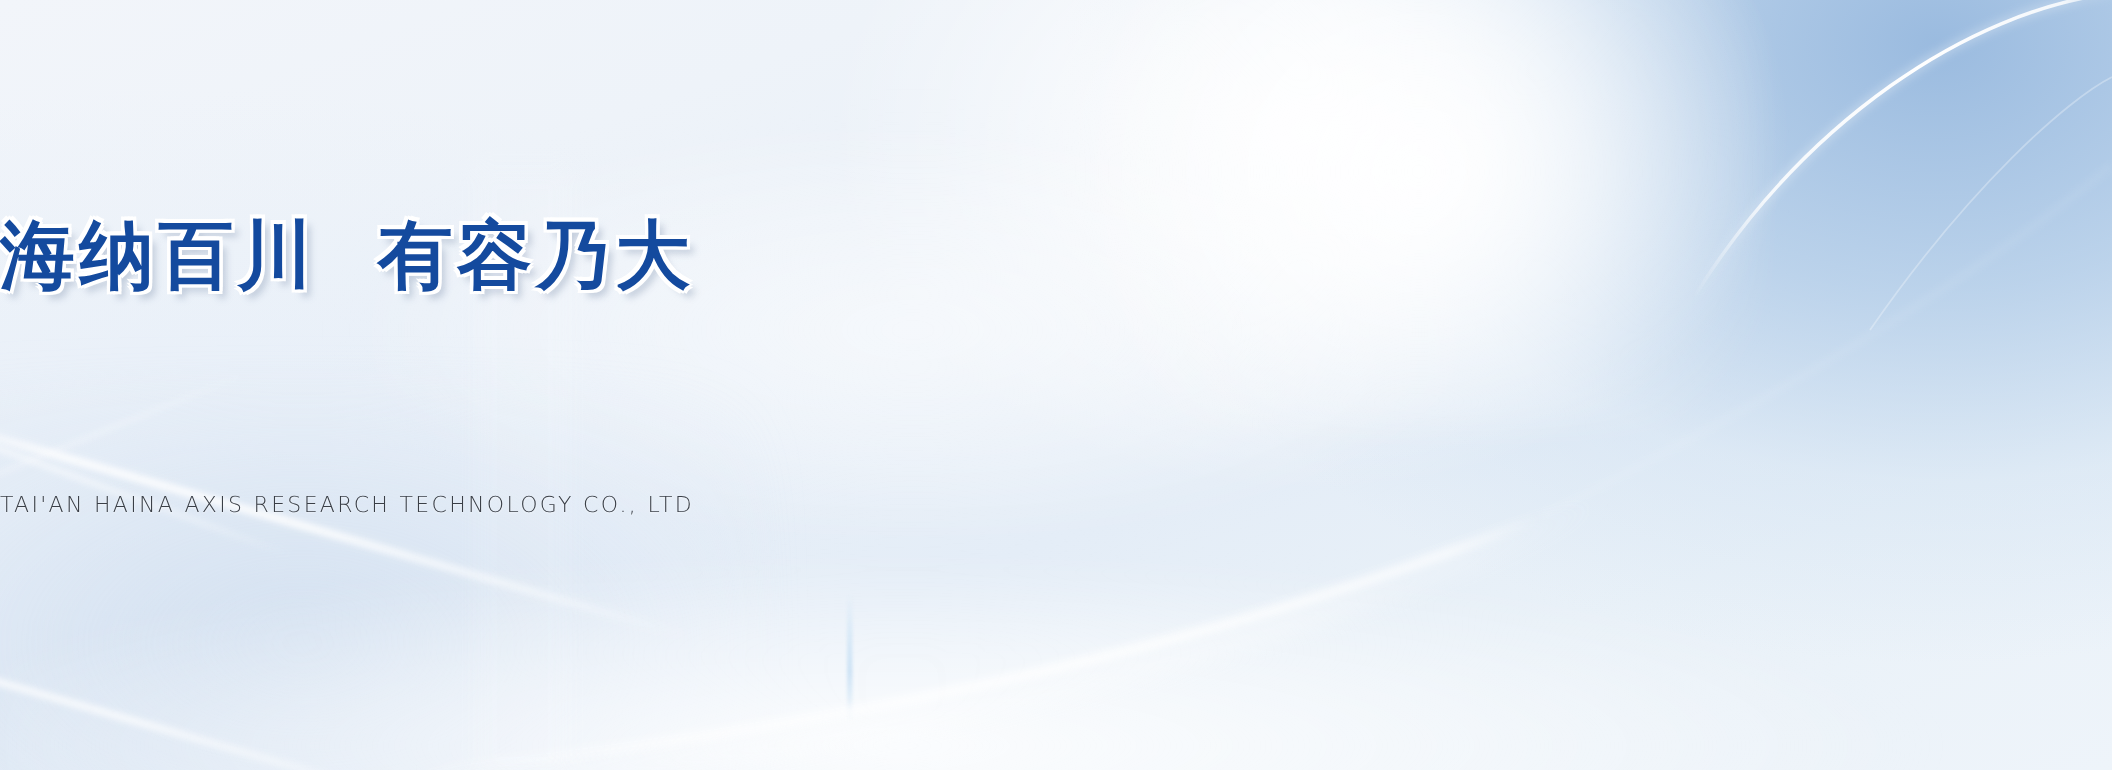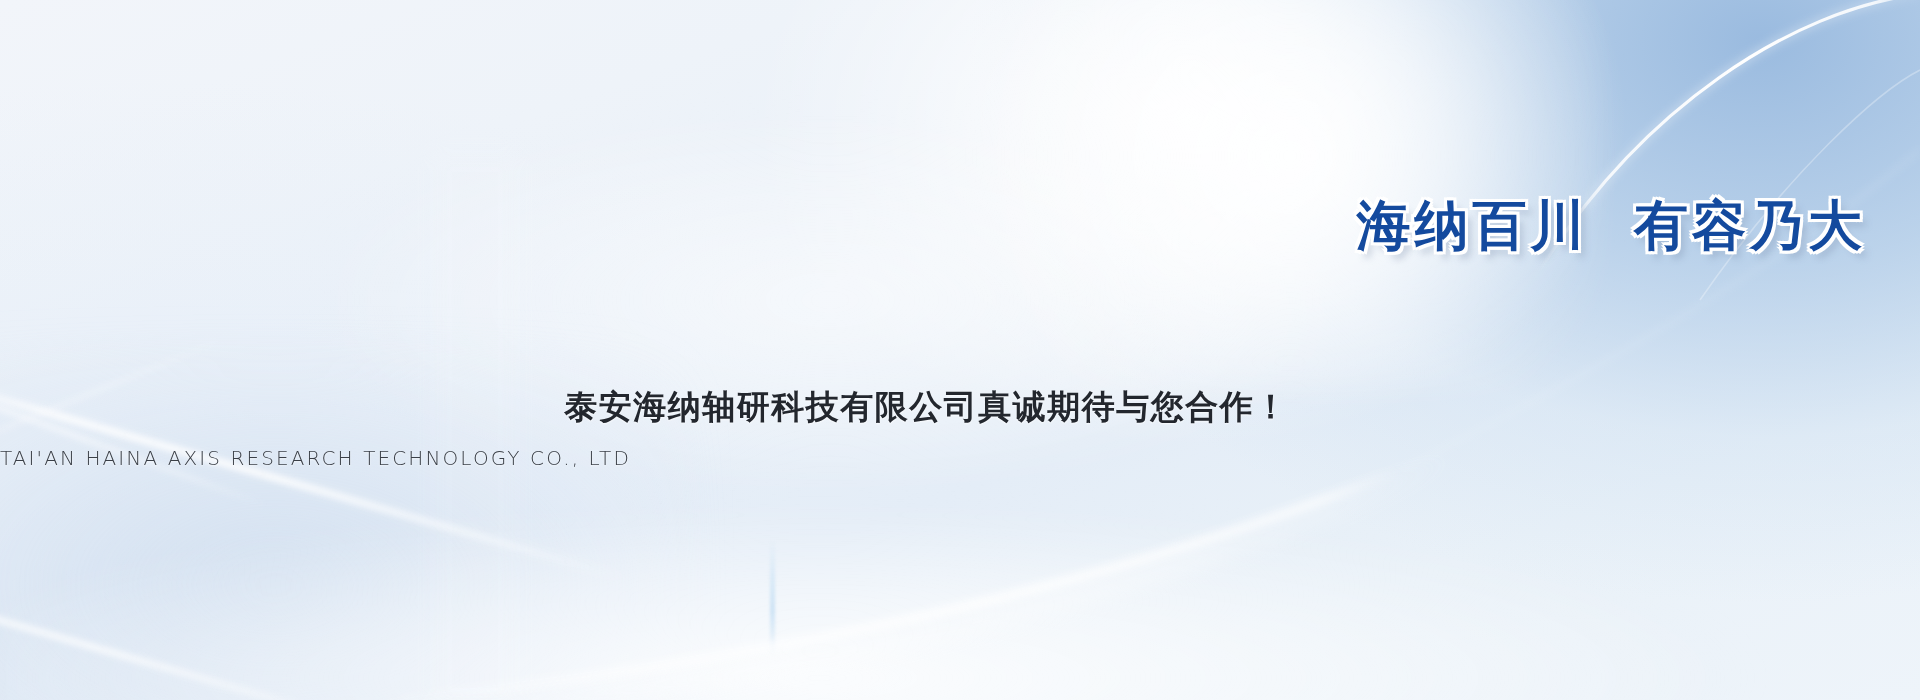--- a/index.html
+++ b/index.html
@@ -124,37 +124,36 @@
   .content {
     position: absolute;
     left: 0; top: 0;
     width: 1920px;
     height: 700px;
   }
   .headline {
     position: absolute;
     left: 0; top: 197px;
     width: 1853px;
-    text-align: right;
+    text-align: left;
     font-family: "DejaVu Sans", "Liberation Sans", sans-serif;
-    font-size: 54px;
+    font-size: 68px;
     font-weight: bold;
     letter-spacing: 4px;
     line-height: 1.06;
     color: #144a9e;
     white-space: pre;
     text-shadow:
       -3px 0 0 #ffffff,  3px 0 0 #ffffff,
        0 -3px 0 #ffffff,  0 3px 0 #ffffff,
       -3px -3px 0 #ffffff, 3px -3px 0 #ffffff,
       -3px 3px 0 #ffffff,  3px 3px 0 #ffffff,
       -2px 0 0 #ffffff,  2px 0 0 #ffffff,
        0 -2px 0 #ffffff,  0 2px 0 #ffffff,
       6px 7px 7px rgba(120,140,168,0.38);
-    padding-left: 13px;
   }
   .subtitle {
     position: absolute;
     left: 0; top: 385px;
     width: 1853px;
     text-align: center;
     font-family: "DejaVu Sans", "Liberation Sans", sans-serif;
     font-size: 33px;
     font-weight: bold;
     letter-spacing: 1.5px;
@@ -235,18 +234,17 @@
 
       <path d="M 1400 470 C 1620 360 1800 250 1920 150" fill="none" stroke="#ffffff" stroke-width="2.4" opacity="0.22" filter="url(#softBlur)"></path>
 
       <rect x="430" y="150" width="90" height="560" fill="#ffffff" opacity="0.08" filter="url(#softBlurBig)"></rect>
     </svg>
   </div>
 
   <div class="content">
     <div class="headline">海纳百川  有容乃大</div>
 
-    <div class="subtitle">泰安海纳轴研科技有限公司真诚期待与您合作！</div>
 
     <div class="subtitle-en">TAI'AN HAINA AXIS RESEARCH TECHNOLOGY CO., LTD</div>
   </div>
 
 </div>
 
 </body></html>

